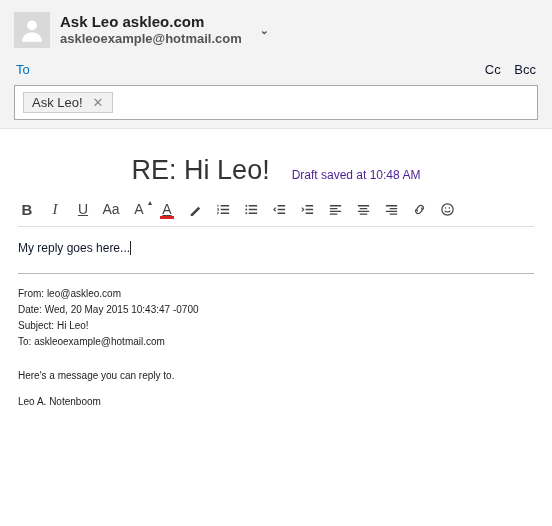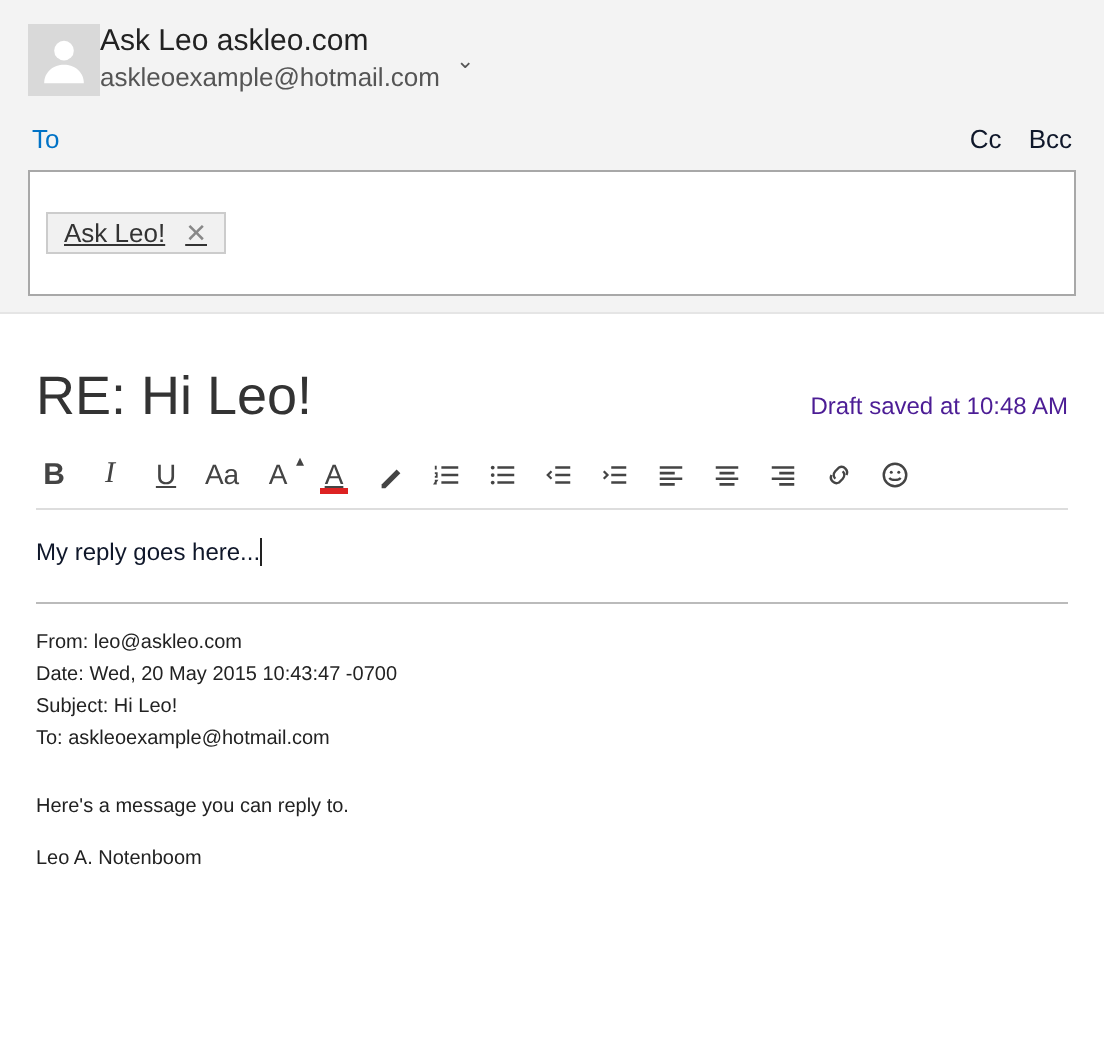--- a/index.html
+++ b/index.html
@@ -11,60 +11,59 @@
     background: #fff;
     width: 552px;
     height: 526px;
     overflow: hidden;
   }
   .header {
     background: #f3f3f3;
     padding: 12px 14px 8px 14px;
     border-bottom: 1px solid #e5e5e5;
   }
-  .from-row { display: flex; gap: 0; }
+  .from-row { display: flex; align-items: center; gap: 10px; font-weight: bold; }
   .avatar {
     width: 36px; height: 36px; background: #d9d9d9;
     display: flex; align-items: center; justify-content: center;
   }
   .avatar svg { width: 28px; height: 28px; fill: #fff; }
   .from-text { display: flex; flex-direction: column; line-height: 1.25; }
   .sender-name { font-size: 15px; color: #222; }
   .sender-email { font-size: 13px; color: #555; }
   .dropdown { margin-left: 8px; color: #555; font-size: 11px; align-self: center; }
   .recip-row {
     display: flex; 
     margin: 14px 2px 8px 2px;
     font-size: 13px;
   }
   .to-label { color: #0072c6; margin-right: auto; cursor: default; }
   .cc-bcc { color: #0f172a; }
   .cc-bcc span { margin-left: 10px; cursor: pointer; }
   .chip-row {
     background: #fff;
     border: 1px solid #a8a8a8;
-    padding: 20px 8px;
+    padding: 6px 8px;
     display: flex;
     align-items: center;
-    text-decoration: underline;
   }
   .chip {
     display: inline-flex; align-items: center;
     background: #f1f1f1;
     border: 1px solid #ccc;
     padding: 2px 4px 2px 8px;
     font-size: 13px;
     color: #333;
   }
   .chip-close {
     margin-left: 6px; color: #888; font-size: 13px;
     cursor: pointer; padding: 0 4px;
   }
   .body-area { padding: 14px 18px 0 18px; }
-  .subject-row { display: flex; align-items: baseline; justify-content: space-between; gap: 10px; }
+  .subject-row { display: flex; align-items: baseline; justify-content: center; gap: 10px; }
   .subject {
     font-size: 27px;
     font-weight: 300;
     color: #333;
     margin: 12px 0 8px 0;
   }
   .draft-status { font-size: 12px; color: #4c1d95; margin-left: 12px; }
   .toolbar {
     display: flex; align-items: center; gap: 10px;
     padding: 6px 0 8px 0;

